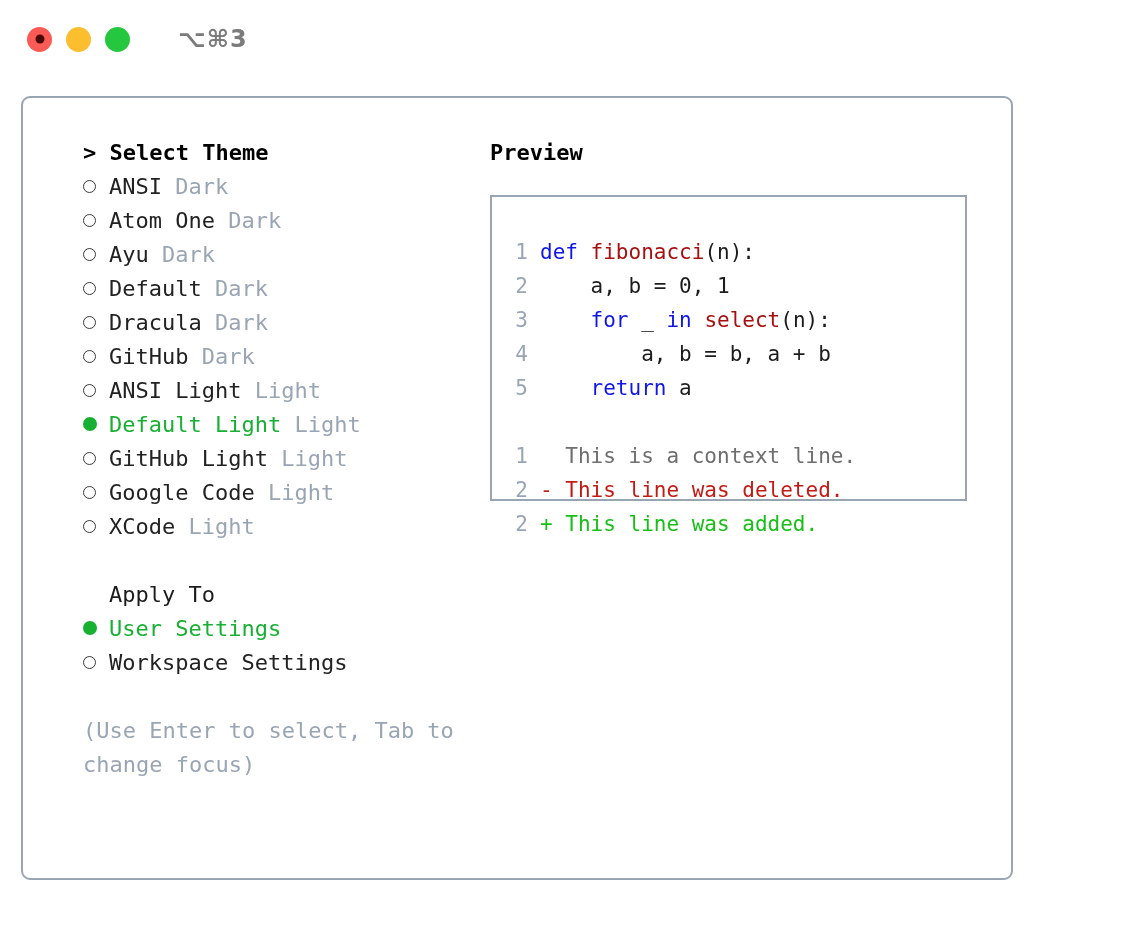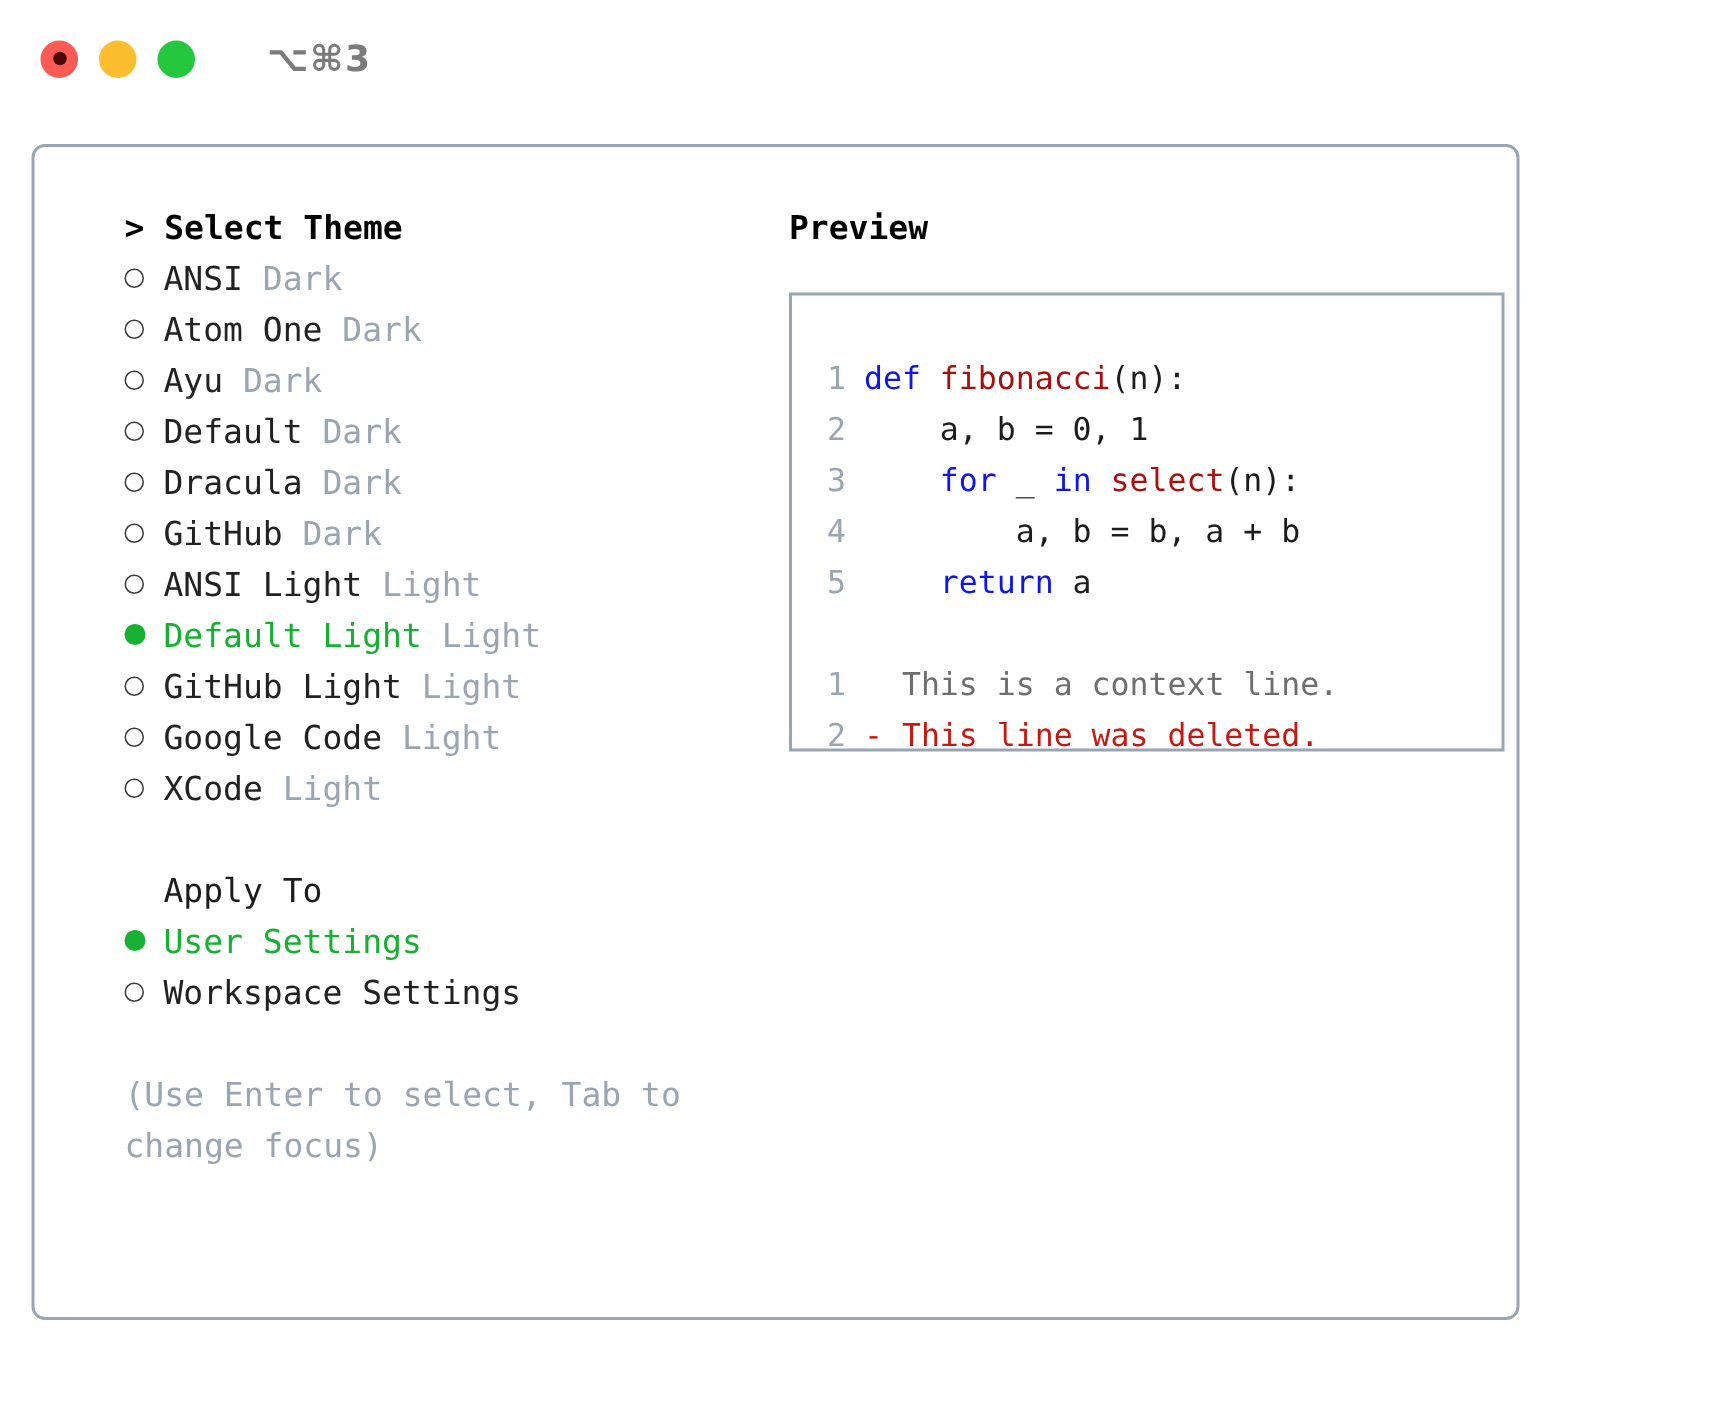--- a/index.html
+++ b/index.html
@@ -119,21 +119,21 @@
     font-size: 22px;
     line-height: 34px;
     color: #9aa5b4;
     white-space: pre-wrap;
     width: 410px;
   }
 
   
   .right-pane {
     position: absolute;
-    left: 503px;
+    left: 467px;
     top: 38px;
     width: 490px;
   }
   .preview-title {
     font-size: 22px;
     line-height: 34px;
     font-weight: 700;
     color: #000000;
   }
   .preview-box {
@@ -211,17 +211,18 @@
           <div class="code-line"><span class="lineno">1</span><span class="tok-kw">def </span><span class="tok-fn">fibonacci</span><span class="tok-plain">(n):</span></div>
           <div class="code-line"><span class="lineno">2</span><span class="tok-plain">    a, b = 0, 1</span></div>
           <div class="code-line"><span class="lineno">3</span><span class="tok-plain">    </span><span class="tok-kw">for</span><span class="tok-plain"> _ </span><span class="tok-kw">in</span><span class="tok-plain"> </span><span class="tok-fn">select</span><span class="tok-plain">(n):</span></div>
           <div class="code-line"><span class="lineno">4</span><span class="tok-plain">        a, b = b, a + b</span></div>
           <div class="code-line"><span class="lineno">5</span><span class="tok-plain">    </span><span class="tok-kw">return</span><span class="tok-plain"> a</span></div>
         </div>
       <div class="blank-line"></div>
       <div id="diff-block">
           <div class="code-line"><span class="lineno">1</span><span class="diff-ctx">  </span><span class="diff-ctx">This is a context line.</span></div>
           <div class="code-line"><span class="lineno">2</span><span class="diff-del">- </span><span class="diff-del">This line was deleted.</span></div>
+          <div class="code-line"><span class="lineno">2</span><span class="diff-add">+ </span><span class="diff-add">This line was added.</span></div>
         </div>
     </div>
   </div>
 
 </div>
 
 </body></html>

